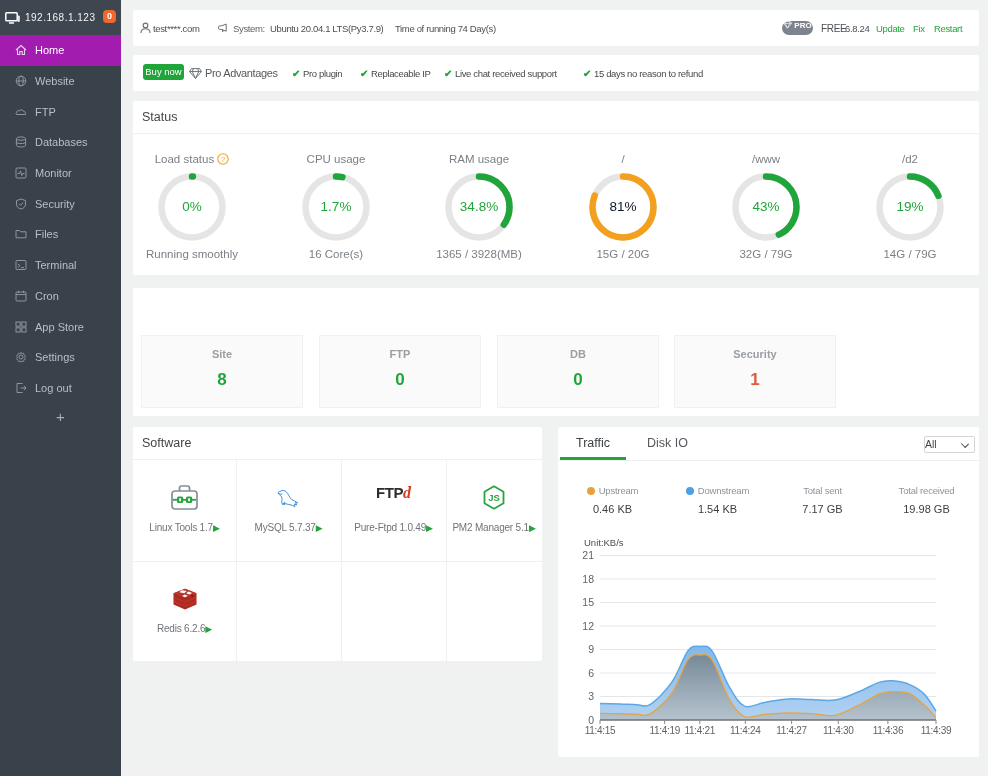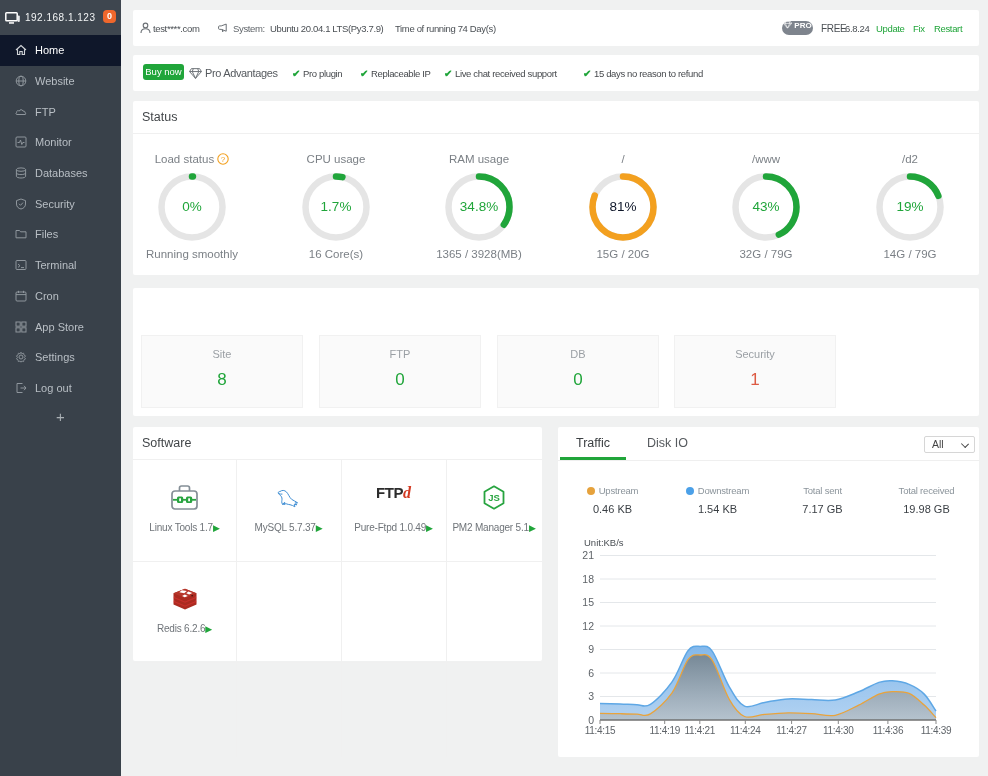--- a/index.html
+++ b/index.html
@@ -4,21 +4,21 @@
 <style>
 * { margin:0; padding:0; box-sizing:border-box; }
 html,body { width:988px; height:776px; overflow:hidden; }
 body { font-family:"Liberation Sans", sans-serif; background:#f0f1f1; position:relative; }
 .sidebar { position:absolute; left:0; top:0; width:121px; height:776px; background:#39414a; }
 .side-head { height:35px; background:#3e464f; display:flex; align-items:center; padding-left:5px; position:relative; }
 .side-head .ip { color:#f2f4f5; font-size:10px; margin-left:5px; letter-spacing:0.5px; }
 .badge0 { position:absolute; right:5px; top:10px; width:13px; height:13px; background:#ef672c; border-radius:4px; color:#fff; font-size:9px; font-weight:bold; text-align:center; line-height:13px; }
 .mitem { height:30.7px; display:flex; align-items:center; padding-left:15px; color:#b9bfc5; font-size:11px; }
 .mitem svg { margin-right:8px; opacity:0.9; }
-.mitem.active { background:#0f172a; color:#fff;text-align:center; }
+.mitem.active { background:#a21caf; color:#fff;text-align:center; }
 .plus { height:31px; text-align:center; color:#aab0b5; font-size:15px; line-height:28px; }
 .card { position:absolute; background:#fff; border-radius:2px; }
 .chead { height:33px; line-height:33px; padding-left:9px; font-size:12.5px; color:#424649; border-bottom:1px solid #f0f0f0; }
 .g { color:#20a53a; }
 .o { color:#0f172a; }
 
 
 #bar1 { left:133px; top:10px; width:846px; height:36px; }
 #bar2 { left:133px; top:55px; width:846px; height:36px; }
 .b1t { position:absolute; top:13px; font-size:9.5px; letter-spacing:-0.35px; white-space:nowrap; }
@@ -29,36 +29,36 @@
 
 #status { left:133px; top:101px; width:846px; height:174px; }
 .gauge { position:absolute; width:120px; text-align:center; }
 .glabel { font-size:11.5px; color:#7b8086; }
 .gring { margin:8px auto 7px; position:relative; width:68px; height:68px; }
 .gpct { position:absolute; left:0; top:0; width:68px; height:68px; line-height:68px; text-align:center; font-size:13.5px; }
 .gsub { font-size:11.5px; color:#7b8086; }
 
 
 #overview { left:133px; top:288px; width:846px; height:128px; }
-.obox { position:absolute; top:47px; width:162px; height:73px; background:#fafafa; border:1px solid #f1f1f1; text-align:center; }
+.obox { position:absolute; top:47px; width:162px; height:73px; background:#fafafa; border:1px solid #f1f1f1; text-align:center;font-weight:bold; }
 .obox .t { margin-top:12px; font-size:11px; color:#9a9fa4; }
 .obox .v { margin-top:10px; font-size:17px; }
 
 
 #software { left:133px; top:427px; width:409px; height:234px; }
 .play { color:#20a53a; font-size:9px; }
 .vline { position:absolute; background:#f0f0f0; width:1px; }
 .hline { position:absolute; background:#f0f0f0; height:1px; }
 
 
 #traffic { left:558px; top:427px; width:421px; height:330px; }
 .tab { position:absolute; top:0; font-size:12.5px; color:#3c4043; height:33px; line-height:32px; }
 .tabline { position:absolute; left:2px; top:30px; width:66px; height:3px; background:#20a53a; }
 .thead-border { position:absolute; left:0; top:33px; width:421px; height:1px; background:#efefef; }
-.sel { position:absolute; right:4px; top:9px; width:51px; height:17px; border:1px solid #d6d6d6; border-radius:2px; font-size:10.5px; color:#444; line-height:15px; padding-left:7px; }
+.sel { position:absolute; right:4px; top:9px; width:51px; height:17px; border:1px solid #d6d6d6; border-radius:2px; font-size:10.5px; color:#444; line-height:15px; }
 .sel:after { content:""; position:absolute; right:6px; top:5px; width:5px; height:5px; border-right:1.5px solid #444; border-bottom:1.5px solid #444; transform:rotate(45deg) scale(1,0.9); margin-top:-1px; }
 .leg { position:absolute; width:105px; text-align:center; }
 .leg .l1 { font-size:9.5px; color:#8b949b; letter-spacing:-0.2px; }
 .leg .l2 { font-size:11px; color:#3a3f44; margin-top:7px; }
 .dot { display:inline-block; width:8px; height:8px; border-radius:50%; margin-right:4px; vertical-align:-1px; }
 </style>
 </head>
 <body>
 <div class="sidebar">
   <div class="side-head">
@@ -75,28 +75,28 @@
       </svg>Home</div>
   <div class="mitem"><svg width="12" height="12" viewBox="0 0 12 12">
         <circle cx="6" cy="6" r="4.8" fill="none" stroke="#99a0a6" stroke-width="1"></circle>
         <ellipse cx="6" cy="6" rx="2.2" ry="4.8" fill="none" stroke="#99a0a6" stroke-width="1"></ellipse>
         <line x1="1.2" y1="6" x2="10.8" y2="6" stroke="#99a0a6" stroke-width="1"></line>
       </svg>Website</div>
   <div class="mitem"><svg width="12" height="12" viewBox="0 0 12 12">
         <path d="M2 8.5 C0.8 8.5 0.5 7 1.6 6.6 C1.2 4.8 3.4 4 4.2 5.2 C4.6 3.2 7.6 3.2 8 5.2 C9.2 4.6 10.6 5.8 10 7 C11.2 7.4 11 8.5 10 8.5 Z" fill="none" stroke="#99a0a6" stroke-width="1"></path>
       </svg>FTP</div>
   <div class="mitem"><svg width="12" height="12" viewBox="0 0 12 12">
-        <rect x="1" y="1" width="10" height="10" rx="1" fill="none" stroke="#99a0a6" stroke-width="1"></rect>
-        <path d="M2.5 6.5 L4.5 6.5 L5.5 4 L6.8 8.5 L7.8 6.5 L9.5 6.5" fill="none" stroke="#99a0a6" stroke-width="1"></path>
-      </svg>Monitor</div>
-  <div class="mitem"><svg width="12" height="12" viewBox="0 0 12 12">
         <ellipse cx="6" cy="2.6" rx="4.6" ry="1.7" fill="none" stroke="#99a0a6" stroke-width="1"></ellipse>
         <path d="M1.4 2.6 L1.4 9.4 C1.4 10.3 3.5 11 6 11 C8.5 11 10.6 10.3 10.6 9.4 L10.6 2.6" fill="none" stroke="#99a0a6" stroke-width="1"></path>
         <path d="M1.4 6 C1.4 6.9 3.5 7.6 6 7.6 C8.5 7.6 10.6 6.9 10.6 6" fill="none" stroke="#99a0a6" stroke-width="1"></path>
       </svg>Databases</div>
+  <div class="mitem"><svg width="12" height="12" viewBox="0 0 12 12">
+        <rect x="1" y="1" width="10" height="10" rx="1" fill="none" stroke="#99a0a6" stroke-width="1"></rect>
+        <path d="M2.5 6.5 L4.5 6.5 L5.5 4 L6.8 8.5 L7.8 6.5 L9.5 6.5" fill="none" stroke="#99a0a6" stroke-width="1"></path>
+      </svg>Monitor</div>
   <div class="mitem"><svg width="12" height="12" viewBox="0 0 12 12">
         <path d="M6 1 L10.5 2.6 L10.5 6 C10.5 8.8 8.6 10.4 6 11 C3.4 10.4 1.5 8.8 1.5 6 L1.5 2.6 Z" fill="none" stroke="#99a0a6" stroke-width="1"></path>
         <path d="M4 5.8 L5.5 7.3 L8 4.6" fill="none" stroke="#99a0a6" stroke-width="1"></path>
       </svg>Security</div>
   <div class="mitem"><svg width="12" height="12" viewBox="0 0 12 12">
         <path d="M1 2.5 L4.5 2.5 L5.6 3.8 L11 3.8 L11 9.8 L1 9.8 Z" fill="none" stroke="#99a0a6" stroke-width="1"></path>
       </svg>Files</div>
   <div class="mitem"><svg width="12" height="12" viewBox="0 0 12 12">
         <rect x="1" y="1.5" width="10" height="9" rx="1" fill="none" stroke="#99a0a6" stroke-width="1"></rect>
         <path d="M3 5 L5 6.7 L3 8.4 M6 8.6 L9 8.6" fill="none" stroke="#99a0a6" stroke-width="1"></path>

